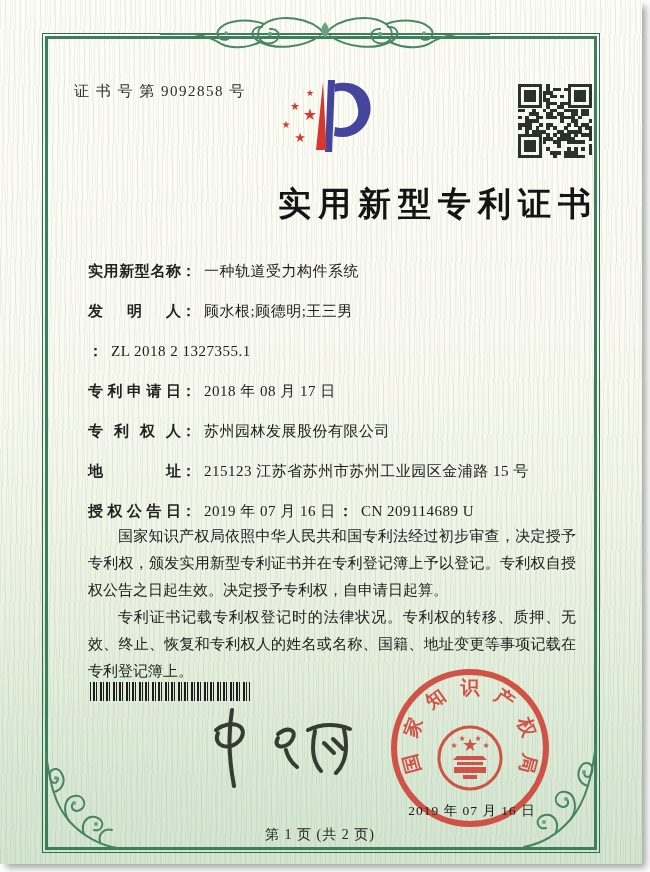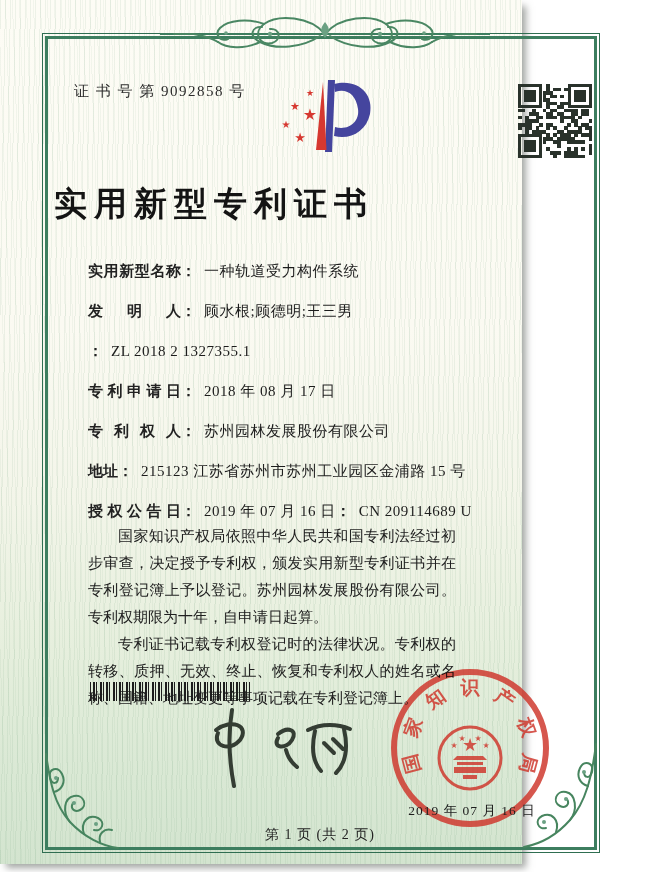--- a/index.html
+++ b/index.html
@@ -1,38 +1,38 @@
 <!DOCTYPE html>
 <html><head>
 <meta charset="utf-8">
 <style>
   html,body{margin:0;padding:0;background:#ffffff;}
   .stage{position:relative;width:650px;height:872px;overflow:hidden;background:#fff;
          font-family:"Liberation Serif","DejaVu Serif",serif;color:#1e1e1e;}
-  .paper{position:absolute;left:0;top:0;width:522px;height:864px;
+  .paper{position:absolute;left:0;top:0;width:642px;height:864px;
          background:linear-gradient(180deg,#fdfcf5 0%,#fbfaf2 38%,#f3f5e9 58%,#e6efdd 75%,#d9e8d4 90%,#d3e4cf 100%);
          box-shadow:5px 5px 7px -1px rgba(90,95,90,.55);}
   .paper .waves{position:absolute;inset:0;pointer-events:none;
          background:repeating-linear-gradient(91deg,rgba(95,150,110,.10) 0 1px,transparent 1px 5px),
                     repeating-linear-gradient(88deg,rgba(95,150,110,.07) 0 1px,transparent 1px 7px);}
   .frame{position:absolute;left:42px;top:33px;width:556px;height:818px;border:1px solid #2f6e51;}
   .frame-inner{position:absolute;inset:2px;border:3px solid #3d7e5f;}
   .orn{position:absolute;pointer-events:none;}
   .content{position:absolute;inset:0;z-index:3;}
 
   .cert-no{position:absolute;left:74px;top:82px;font-size:15px;letter-spacing:1.5px;color:#2b2b2b;}
   .logo{position:absolute;left:280px;top:76px;}
   .qr{position:absolute;left:518px;top:84px;width:74px;height:74px;}
   .qr i{position:absolute;background:#29322b;}
   .finder{position:absolute;width:24px;height:24px;box-sizing:border-box;border:3.5px solid #29322b;}
   .finder::after{content:"";position:absolute;inset:3.2px;background:#29322b;}
   .f-tl{left:0;top:0}.f-tr{right:0;top:0}.f-bl{left:0;bottom:0}
 
-  .title{position:absolute;left:42px;top:182px;width:556px;text-align:left;
-         font-size:33px;font-weight:700;letter-spacing:7px;color:#141414;padding-left:12px;}
+  .title{position:absolute;left:42px;top:182px;width:556px;text-align:right;
+         font-size:33px;font-weight:700;letter-spacing:7px;color:#141414;}
 
   .fields{position:absolute;left:88px;top:259px;right:62px;font-size:15px;}
   .frow{display:flex;align-items:baseline;line-height:25px;margin-bottom:15px;white-space:nowrap;}
   .flabel{display:inline-block;width:93px;text-align:justify;text-align-last:justify;font-weight:600;color:#222;}
   .fcolon{font-weight:600;margin-right:8px;color:#222;}
   .fvalue{letter-spacing:.5px;color:#1c1c1c;}
   .pair{display:flex;align-items:center;}
   .pair.left{width:250px;}
 
   .paras{position:absolute;left:88px;right:66px;top:523px;font-size:15px;line-height:27px;
@@ -327,21 +327,21 @@
             <span class="fvalue">2019 年 07 月 16 日</span>
           </span>
           <span class="pair">
               <span class="fcolon">：</span>
             <span class="fvalue">CN 209114689 U</span>
           </span>
         </div>
       </div>
 
       <div class="paras">
-        <p>国家知识产权局依照中华人民共和国专利法经过初步审查，决定授予专利权，颁发实用新型专利证书并在专利登记簿上予以登记。苏州园林发展股份有限公司。专利权期限为十年，自申请日起算。</p>
+        <p>国家知识产权局依照中华人民共和国专利法经过初步审查，决定授予专利权，颁发实用新型专利证书并在专利登记簿上予以登记。专利权自授权公告之日起生效。决定授予专利权，自申请日起算。</p>
         <p>专利证书记载专利权登记时的法律状况。专利权的转移、质押、无效、终止、恢复和专利权人的姓名或名称、国籍、地址变更等事项记载在专利登记簿上。</p>
       </div>
 
       <div class="barcode"></div>
 
 
       <svg class="sig-script" width="160" height="95" viewBox="0 0 160 95">
         <g stroke="#343d33" stroke-width="4" fill="none" stroke-linecap="round">
           <path d="M34,10 C30,34 31,60 36,86"></path>
           <path d="M18,30 C34,18 52,26 42,40 C32,52 14,46 20,33"></path>

